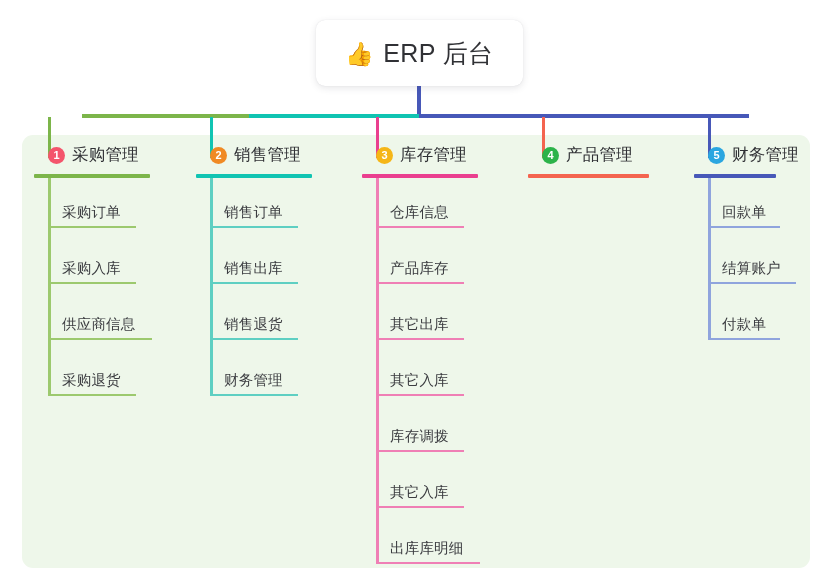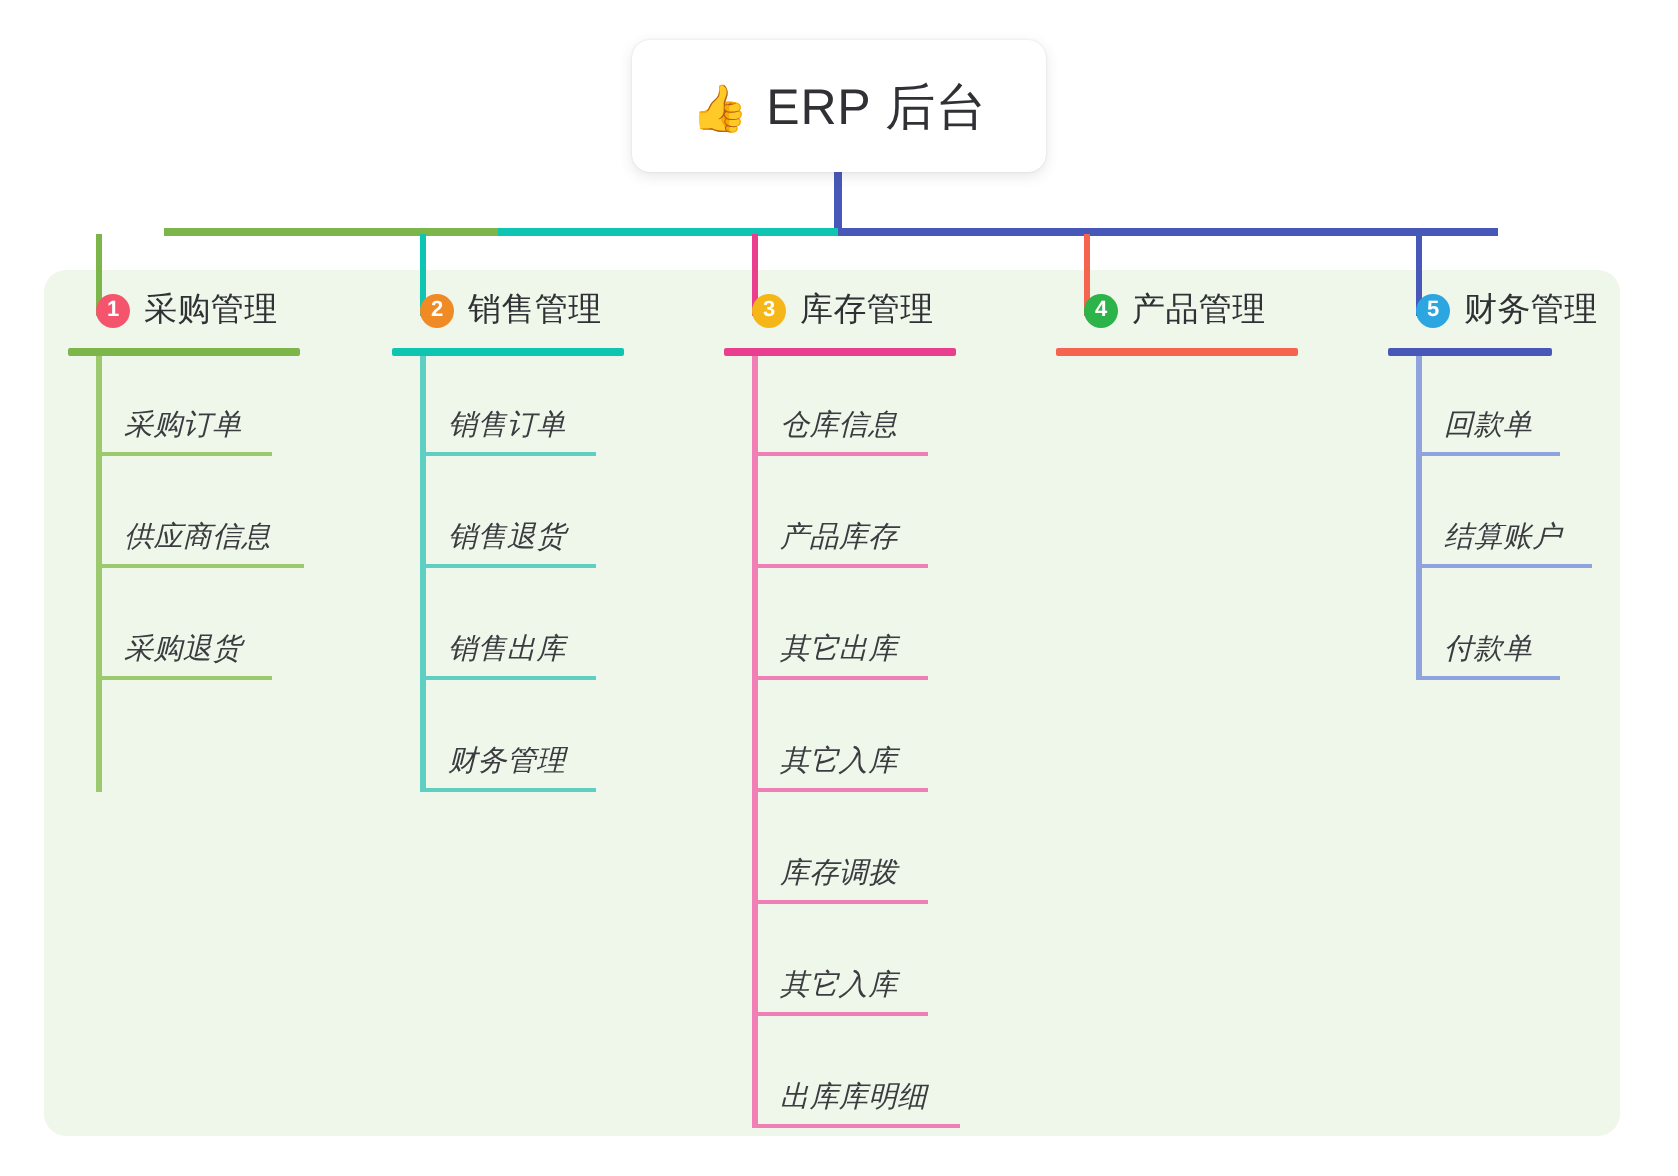--- a/index.html
+++ b/index.html
@@ -134,21 +134,20 @@
     height: 56px;
   }
   .item-label {
     position: absolute;
     left: 28px;
     bottom: 12px;
     font-size: 14.5px;
     color: #3b3c40;
     white-space: nowrap;
     letter-spacing: 0.2px;
-    font-style: italic;
   }
   .item-rule {
     position: absolute;
     left: 14px;
     bottom: 6px;
     height: 2px;
   }
 </style>
 </head>
 <body>
@@ -181,20 +180,24 @@
         <span class="col-title">采购管理</span>
       </div>
       <div class="head-rule" style="background: rgb(124, 181, 74); width: 116px; margin-left: 0px;"></div>
       <div class="items">
         <div class="spine" style="background: rgb(156, 201, 110); height: 218px;"></div>
         <div class="item">
           <span class="item-label">采购订单</span>
           <div class="item-rule" style="background: rgb(156, 201, 110); width: 88px;"></div>
         </div>
         <div class="item">
+          <span class="item-label">采购入库</span>
+          <div class="item-rule" style="background: rgb(156, 201, 110); width: 88px;"></div>
+        </div>
+        <div class="item">
           <span class="item-label">供应商信息</span>
           <div class="item-rule" style="background: rgb(156, 201, 110); width: 104px;"></div>
         </div>
         <div class="item">
           <span class="item-label">采购退货</span>
           <div class="item-rule" style="background: rgb(156, 201, 110); width: 88px;"></div>
         </div>
       </div>
     </div>
     <div class="column" style="left: 196px; width: 150px;">
@@ -203,25 +206,25 @@
         <span class="col-title">销售管理</span>
       </div>
       <div class="head-rule" style="background: rgb(16, 196, 178); width: 116px; margin-left: 0px;"></div>
       <div class="items">
         <div class="spine" style="background: rgb(94, 207, 194); height: 218px;"></div>
         <div class="item">
           <span class="item-label">销售订单</span>
           <div class="item-rule" style="background: rgb(94, 207, 194); width: 88px;"></div>
         </div>
         <div class="item">
+          <span class="item-label">销售出库</span>
+          <div class="item-rule" style="background: rgb(94, 207, 194); width: 88px;"></div>
+        </div>
+        <div class="item">
           <span class="item-label">销售退货</span>
-          <div class="item-rule" style="background: rgb(94, 207, 194); width: 88px;"></div>
-        </div>
-        <div class="item">
-          <span class="item-label">销售出库</span>
           <div class="item-rule" style="background: rgb(94, 207, 194); width: 88px;"></div>
         </div>
         <div class="item">
           <span class="item-label">财务管理</span>
           <div class="item-rule" style="background: rgb(94, 207, 194); width: 88px;"></div>
         </div>
       </div>
     </div>
     <div class="column" style="left: 362px; width: 150px;">
       <div class="col-head">

